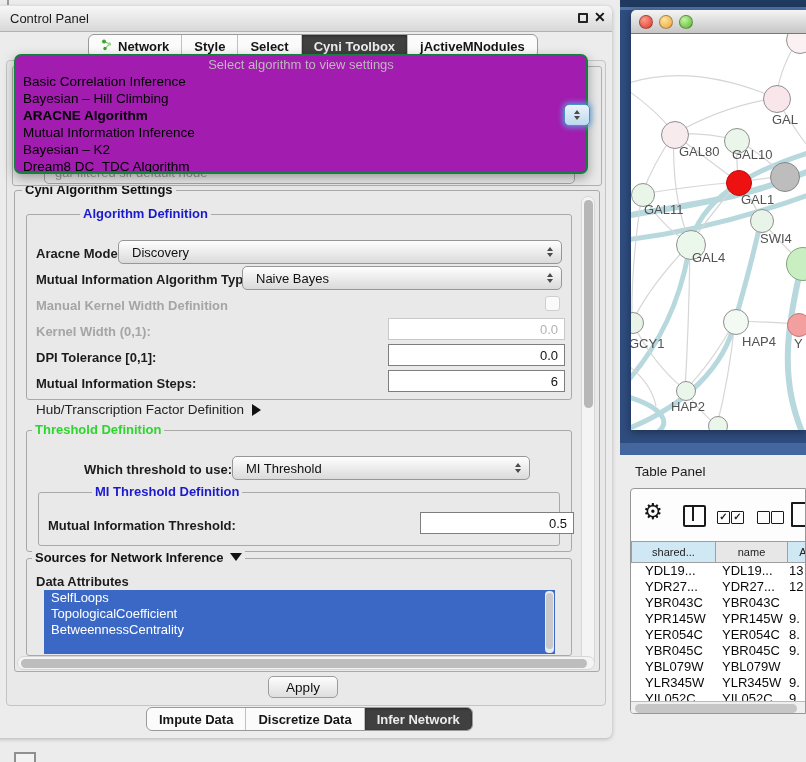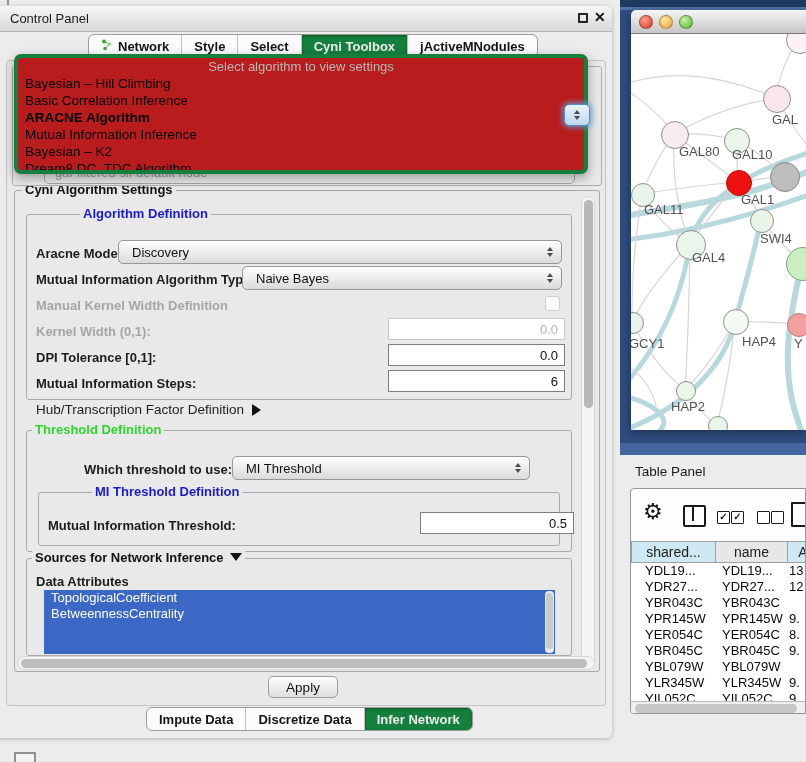--- a/index.html
+++ b/index.html
@@ -14,31 +14,31 @@
   .float-ic{left:578px;top:13px;width:10px;height:10px;border:2px solid #222;border-radius:1px;}
   .close-ic{left:594px;top:10px;font-size:14px;font-weight:bold;color:#111;line-height:14px;}
   .content-panel{left:6px;top:60px;width:600px;height:646px;background:#e9e9e9;
       border:1px solid #c4c4c4;border-radius:4px;}
   
   .seg{display:flex;height:24px;border:1px solid #9a9a9a;border-radius:6px;background:#fbfbfb;
       overflow:hidden;z-index:20;}
   .seg-item{display:flex;align-items:center;gap:5px;padding:0 12px;font-size:13px;font-weight:bold;
       color:#151515;border-right:1px solid #c0c0c0;white-space:nowrap;}
   .seg-item:last-child{border-right:none;}
-  .seg-item.sel{background:#15803d;color:#ececec;box-shadow:inset 0 1px 3px rgba(0,0,0,.35);}
+  .seg-item.sel{background:#404040;color:#ececec;box-shadow:inset 0 1px 3px rgba(0,0,0,.35);}
   
   .hid-grp{left:12px;top:66px;width:590px;height:120px;border:1px solid #b0b0b0;border-radius:3px;z-index:1;}
   .hid-combo{left:44px;top:160px;width:531px;height:24px;border:1px solid #a5a5a5;border-radius:5px;
       background:#ebebeb;z-index:2;display:flex;align-items:center;padding-left:10px;
       font-size:13px;color:#9a9a9a;}
   .blue-stepper{left:564px;top:104px;width:26px;height:22px;border:1px solid #4f8fc7;border-radius:5px;
       background:linear-gradient(#eaf3fb,#bdd9ef);box-shadow:0 0 5px 2px rgba(95,160,220,.75);
       z-index:60;display:flex;flex-direction:column;align-items:center;justify-content:center;gap:2px;}
   
-  .popup{left:14px;top:54px;width:574px;height:120px;background:#b91c1c;border:4px solid #15803d;
+  .popup{left:14px;top:54px;width:574px;height:120px;background:#a21caf;border:2px solid #15803d;
       border-radius:7px;box-shadow:0 4px 12px rgba(0,0,0,.35);z-index:50;overflow:hidden;}
   .dd-ph{height:17px;line-height:17px;text-align:center;color:#b9b9b9;font-size:13px;}
   .dd-item{height:17px;line-height:17px;padding-left:7px;font-size:13.5px;color:#000;}
   .dd-item.bold{font-weight:bold;}
   
   .grp{border:1px solid #a9a9a9;border-radius:3px;}
   .grp-title{font-size:13px;font-weight:bold;background:#e9e9e9;padding:0 3px;line-height:13px;white-space:nowrap;}
   .t-blue{color:#1a1acc;margin-left:48px;} .t-green{color:#2ed52e;} .t-black{color:#111;}
   .lbl{font-size:13px;font-weight:bold;color:#1c1c1c;white-space:nowrap;}
   .glbl{color:#a5a5a5;}
@@ -90,21 +90,21 @@
   .tp-title{left:635px;top:464px;font-size:13.5px;color:#1b1b1b;}
   .tpwin{left:630px;top:488px;width:176px;height:226px;background:#fdfdfd;border:1px solid #979797;
       border-radius:4px 0 0 4px;overflow:hidden;}
   .gear{position:absolute;left:12px;top:12px;font-size:22px;color:#141414;line-height:22px;}
   .colic{position:absolute;left:52px;top:16px;width:19px;height:18px;border:2px solid #1a1a1a;border-radius:2px;}
   .colic::after{content:"";position:absolute;left:6.5px;top:0;width:2px;height:14px;background:#1a1a1a;}
   .cb{position:absolute;width:11px;height:11px;border:1.5px solid #1a1a1a;border-radius:1px;
       font-size:10px;font-weight:bold;line-height:10px;text-align:center;color:#1a1a1a;}
   .docic{position:absolute;left:160px;top:13px;width:18px;height:21px;border:2px solid #1a1a1a;border-radius:1px;background:#fdfdfd;}
   .th-row{position:absolute;left:0px;top:52px;height:22px;display:flex;}
-  .th{border:1px solid #9f9f9f;border-left:none;font-size:14px;color:#222;display:flex;
+  .th{border:1px solid #9f9f9f;border-left:none;font-size:11px;color:#222;display:flex;
       align-items:center;justify-content:center;}
   .th.blue{background:#cfe8f3;} .th.gray{background:#e7e7e7;}
   .trows{position:absolute;left:0;top:74px;width:176px;height:138px;overflow:hidden;background:#fff;}
   .trow{display:flex;height:16px;line-height:16px;font-size:13px;color:#0a0a0a;}
   .tc1{width:83px;padding-left:14px;box-sizing:border-box;white-space:nowrap;overflow:hidden;}
   .tc2{width:71px;padding-left:8px;box-sizing:border-box;white-space:nowrap;overflow:hidden;}
   .tc3{flex:1;padding-left:4px;white-space:nowrap;overflow:hidden;}
   .tp-hscroll{position:absolute;left:0;top:212px;width:176px;height:13px;background:#efefef;border-top:1px solid #bbb;}
   .tp-hthumb{position:absolute;left:4px;top:2px;width:162px;height:9px;background:#c6c6c6;border-radius:5px;}
   .tick{left:7px;top:0;width:2px;height:5px;background:#999;}
@@ -149,22 +149,22 @@
   <span>gal-filtered sif default node</span>
 </div>
 <div class="abs blue-stepper">
   <span class="arr-up"></span>
   <span class="arr-dn"></span>
 </div>
 
 <div class="abs popup">
   <div class="dd-ph">Select algorithm to view settings</div>
   <div id="ddItems">
+      <div class="dd-item">Basic Correlation Inference</div>
       <div class="dd-item">Bayesian – Hill Climbing</div>
-      <div class="dd-item">Basic Correlation Inference</div>
       <div class="dd-item bold">ARACNE Algorithm</div>
       <div class="dd-item">Mutual Information Inference</div>
       <div class="dd-item">Bayesian – K2</div>
       <div class="dd-item">Dream8 DC_TDC Algorithm</div>
     </div>
 </div>
 
 <div class="abs grp" style="left:14px;top:190px;width:586px;height:482px;"></div>
 <span class="abs grp-title t-black" style="left:22px;top:183px;">Cyni Algorithm Settings</span>
 <div class="abs vscroll" style="left:581px;top:196px;width:14px;height:470px;">
@@ -230,20 +230,21 @@
 <span class="abs grp-title t-blue" style="left:44px;top:485px;">MI Threshold Definition</span>
 <span class="abs lbl" style="left:48px;top:518px;">Mutual Information Threshold:</span>
 <div class="abs tin" style="left:420px;top:512px;width:154px;height:22px;">
   <span>0.5</span>
 </div>
 
 <div class="abs grp" style="left:26px;top:558px;width:546px;height:98px;"></div>
 <span class="abs grp-title t-black" style="left:32px;top:551px;"><span>Sources for Network Inference</span><span class="tri-d"></span></span>
 <span class="abs lbl" style="left:36px;top:574px;">Data Attributes</span>
 <div class="abs attr-list" style="left:44px;top:590px;width:511px;height:64px;" id="attrList">
+    <div class="attr-item">SelfLoops</div>
     <div class="attr-item">TopologicalCoefficient</div>
     <div class="attr-item">BetweennessCentrality</div>
   </div>
 <div class="abs list-sb">
     <div class="list-sb-th"></div>
   </div>
 
 <div class="abs hscroll" style="left:17px;top:656px;width:578px;height:14px;">
   <div class="hthumb" style="left:3px;width:566px;"></div>
 </div>

